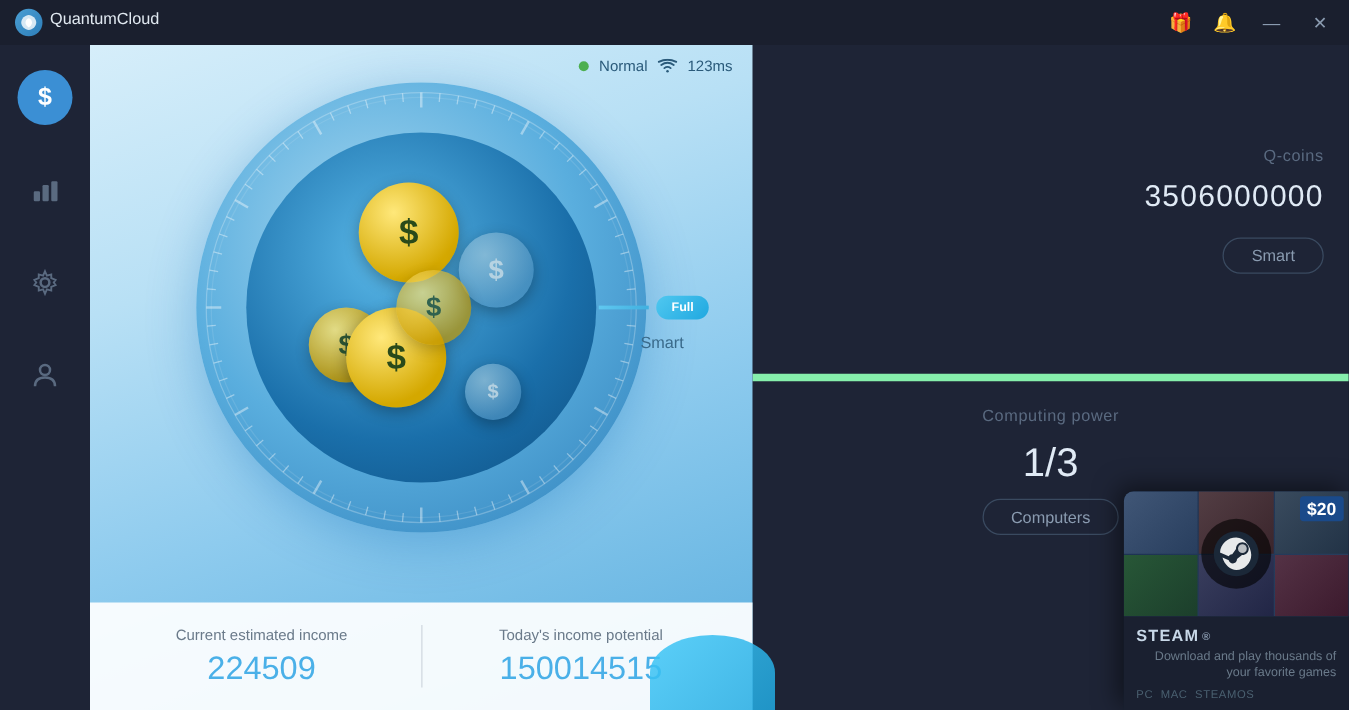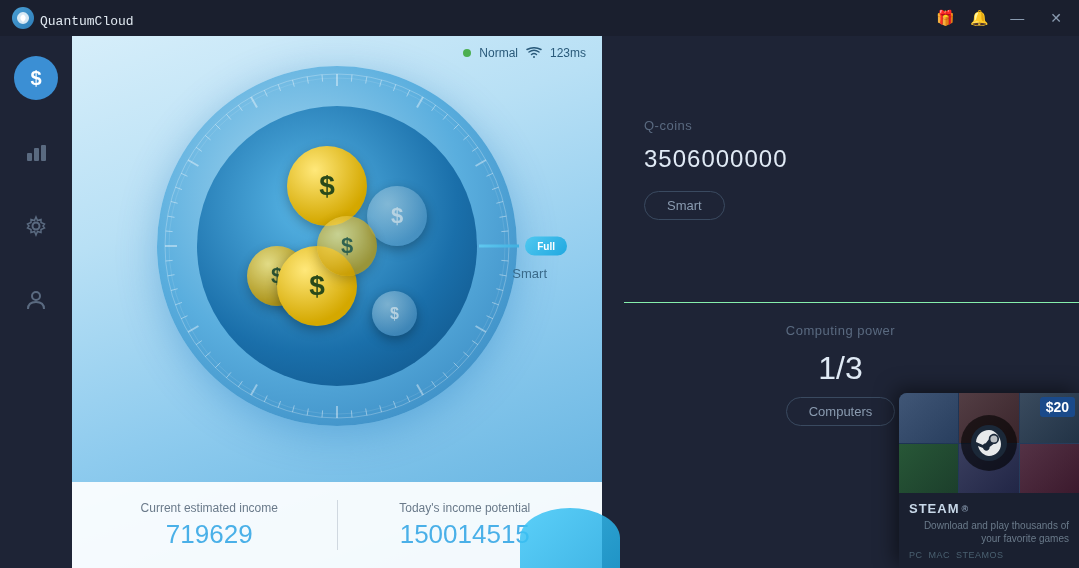--- a/index.html
+++ b/index.html
@@ -18,23 +18,22 @@
       top: 0; left: 0; right: 0;
       height: 36px;
       background: #1a1f2e;
       display: flex;
       align-items: center;
       padding: 0 12px;
       z-index: 100;
     }
     .titlebar-logo {
       display: flex;
-      align-items: flex-end;
+      align-items: flex-start;
       gap: 6px;
-      font-family: Liberation Mono, monospace;
     }
     .logo-icon {
       width: 22px; height: 22px;
       background: linear-gradient(135deg, #4a9fd4, #2d7db8);
       border-radius: 50%;
       display: flex; align-items: center; justify-content: center;
       color: white; font-size: 11px; font-weight: bold;
     }
     .logo-text {
       color: #e0e8f0;
@@ -259,25 +258,24 @@
       background: #1e2436;
       display: flex;
       flex-direction: column;
     }
 
     
     .qcoins-section {
       flex: 1;
       display: flex;
       flex-direction: column;
-      align-items: flex-start;
+      align-items: flex-end;
       justify-content: center;
-      border-bottom: 1px solid #86efac;
+      border-bottom: 6px solid #86efac;
       padding: 20px;
-      margin-left: 22px;
     }
     .section-label {
       font-size: 13px;
       color: #5a6a80;
       margin-bottom: 12px;
       letter-spacing: 0.5px;
     }
     .qcoins-value {
       font-size: 24px;
       font-weight: 300;
@@ -598,21 +596,21 @@
           <div class="arrow-line"></div>
           <div class="full-badge">Full</div>
         </div>
         <div class="smart-label">Smart</div>
       </div>
     </div>
 
     <div class="stats-bar">
       <div class="stat-item">
         <div class="stat-label">Current estimated income</div>
-        <div class="stat-value">719629</div>
+        <div class="stat-value">224509</div>
       </div>
       <div class="stat-divider"></div>
       <div class="stat-item">
         <div class="stat-label">Today's income potential</div>
         <div class="stat-value">150014515</div>
       </div>
     </div>
   </div>
 
   <div class="right-panel">

